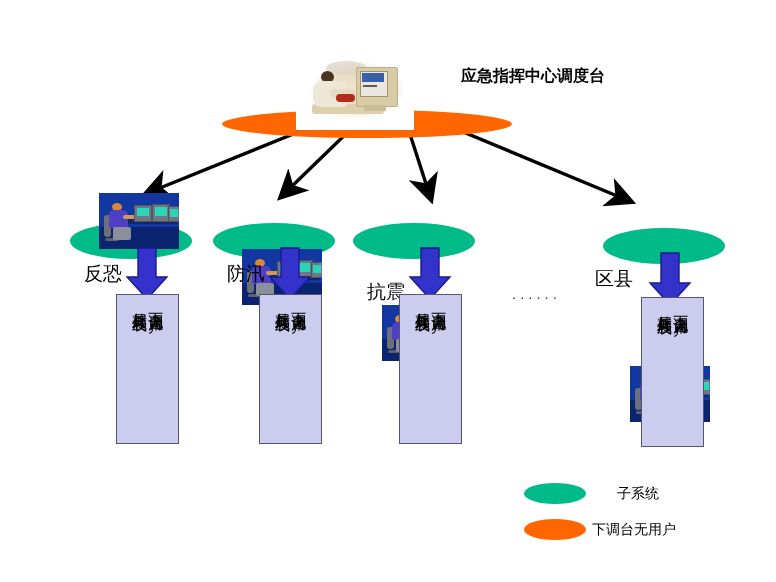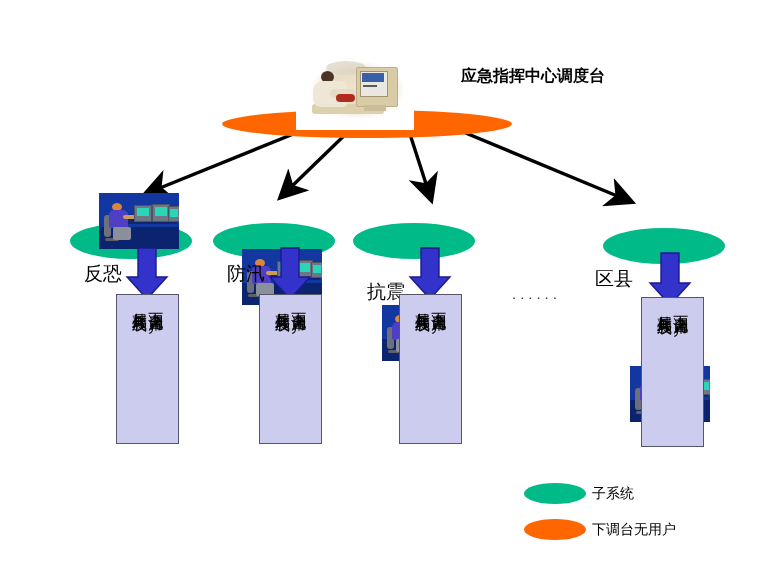--- a/index.html
+++ b/index.html
@@ -357,18 +357,18 @@
 
   <div class="vbox" style="left:641px; top:297px; width:63px; height:150px;">
     <span class="vbox-col">下调台无用户</span>
     <span class="vbox-col">其属度和线</span>
   </div>
 
   <div class="dots" style="left:512px; top:288px;">......</div>
 
 
   <div class="node-abs ellipse-green" style="left:524px; top:483px; width:62px; height:21px;"></div>
-  <div class="legend-text" style="left:592px; top:486px;">子系统</div>
+  <div class="legend-text" style="left:617px; top:486px;">子系统</div>
 
   <div class="node-abs ellipse-orange" style="left:524px; top:519px; width:62px; height:21px;"></div>
   <div class="legend-text" style="left:592px; top:522px;">下调台无用户</div>
 
 </div>
 
 </body></html>

